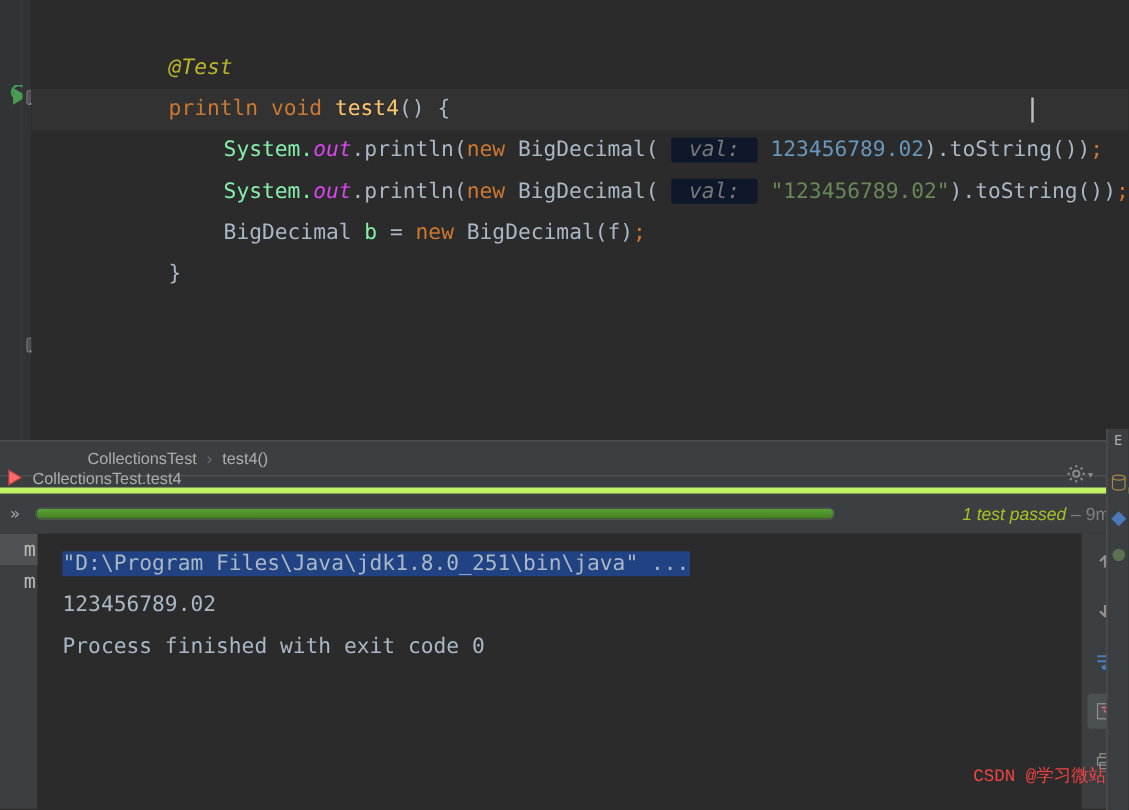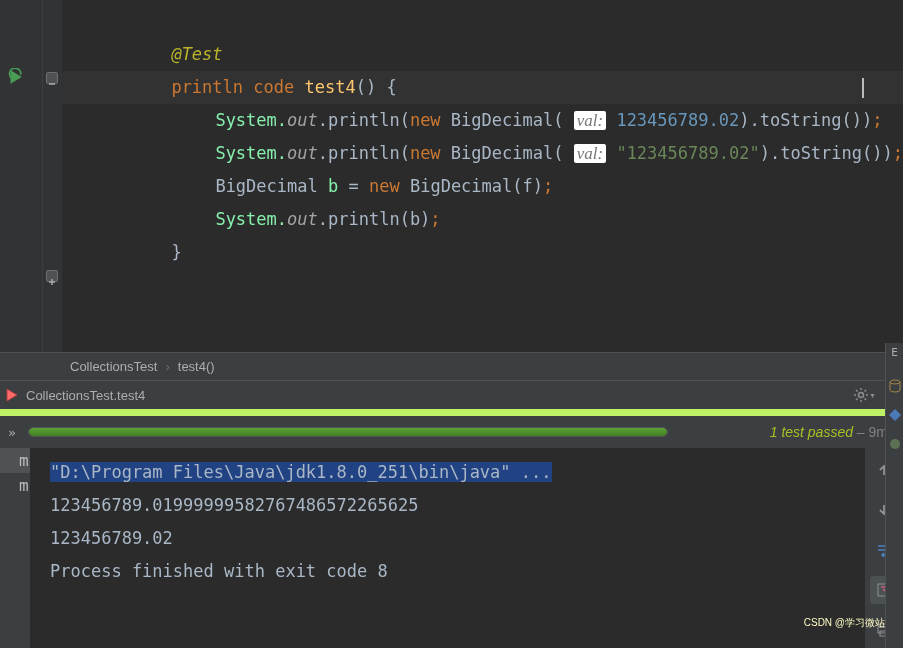--- a/index.html
+++ b/index.html
@@ -63,49 +63,49 @@
 .indent2 { padding-left: 92px; }
 .cursor-line {
   position: absolute;
   width: 2px;
   height: 20px;
   background: #bbbbbb;
 }
 .annotation { color: #bbb529; font-style: italic; }
 .keyword { color: #cc7832; }
 .method-name { color: #ffc66d; }
-.static-field { color: #a3a3a3; font-style: italic; }
+.static-field { color: #d946ef; font-style: italic; }
 .method-call { color: #a9b7c6; margin-top: 31px; }
-.param-hint { background: #ffffff; color: #787878; padding: 0 3px; border-radius: 2px; font-style: italic; font-family: Liberation Serif, serif; }
+.param-hint { background: #0f172a; color: #787878; padding: 0 14px; border-radius: 2px; font-style: italic; }
 .number { color: #6897bb; }
 .string { color: #6a8759; }
 .punct { color: #a9b7c6; }
 .var-name { color: #86efac; }
 .class-name { color: #a9b7c6; }
 
 .breadcrumb {
   height: 28px;
   background: #3c3f41;
   border-top: 1px solid #515151;
   display: flex;
   align-items: center;
   padding-left: 70px;
   font-size: 13px;
   font-family: "Segoe UI", sans-serif;
   color: #adadad;
 }
 .breadcrumb .sep { margin: 0 8px; color: #6e6e6e; }
 
 .run-header {
-  height: 36px;
+  height: 15px;
   background: #3c3f41;
   border-top: 1px solid #515151;
-  border-bottom: 7px solid #bef264;
-  display: flex;
-  align-items: center;
+  border-bottom: 5px solid #bef264;
+  display: flex;
+  align-items: flex-end;
   font-size: 13px;
   font-family: "Segoe UI", sans-serif;
   color: #adadad;
 }
 .run-header .run-config-icon {
   margin-left: 4px;
   margin-right: 6px;
 }
 .run-header .spacer { flex: 1; }
 .run-header .tool-btn {
@@ -213,23 +213,23 @@
   height: 14px;
   margin: 6px auto;
   display: block;
   opacity: 0.7;
 }
 
 .watermark {
   position: absolute;
   right: 18px;
   bottom: 18px;
-  font-size: 10px;
-  font-family: Liberation Sans, sans-serif;
-  color: #fef9c3;
+  font-size: 14px;
+  font-family: Liberation Mono, monospace;
+  color: #ef4444;
   z-index: 10;
 }
 </style>
 </head>
 <body>
 
 <div class="editor-area">
   <div class="gutter-left">
     <svg class="run-icon" viewBox="0 0 16 16">
       <path d="M4 2 L4 14 L14 8 Z" fill="#499c54"></path>
@@ -246,33 +246,30 @@
       <svg viewBox="0 0 10 10" width="10" height="10">
           <path d="M2 5 L8 5 M5 2 L5 8" stroke="#aaa" stroke-width="1.5"></path>
         </svg>
     </div>
   </div>
   <div class="code-area">
     <div class="code-line indent1">
       <span class="annotation">@Test</span>
     </div>
     <div class="code-line indent1 line-highlight">
-      <span class="keyword">println</span> <span class="keyword">code</span> <span class="method-name">test4</span><span class="punct">()</span> <span class="punct">{</span>
+      <span class="keyword">println</span> <span class="keyword">void</span> <span class="method-name">test4</span><span class="punct">()</span> <span class="punct">{</span>
     </div>
     <div class="code-line indent2 line-highlight2">
       <span class="var-name">System.</span><span class="static-field">out</span><span class="method-call">.println(</span><span class="keyword">new</span> <span class="class-name">BigDecimal(</span> <span class="param-hint">val:</span> <span class="number">123456789.02</span><span class="punct">).toString())</span><span class="keyword">;</span>
     </div>
     <div class="code-line indent2">
       <span class="var-name">System.</span><span class="static-field">out</span><span class="method-call">.println(</span><span class="keyword">new</span> <span class="class-name">BigDecimal(</span> <span class="param-hint">val:</span> <span class="string">"123456789.02"</span><span class="punct">).toString())</span><span class="keyword">;</span>
     </div>
     <div class="code-line indent2">
       <span class="class-name">BigDecimal</span> <span class="var-name">b</span><span class="punct"> = </span><span class="keyword">new</span> <span class="class-name">BigDecimal(f)</span><span class="keyword">;</span>
-    </div>
-    <div class="code-line indent2">
-      <span class="var-name">System.</span><span class="static-field">out</span><span class="method-call">.println(b)</span><span class="keyword">;</span>
     </div>
     <div class="code-line indent1">
       <span class="punct">}</span>
     </div>
     <div class="cursor-line" style="top:78px; left:800px;"></div>
   </div>
 </div>
 
 <div class="breadcrumb">
   <span>CollectionsTest</span>
@@ -311,24 +308,23 @@
   </div>
 </div>
 
 <div class="output-area">
   <div class="output-left-tab">
     <div class="ms-badge active">ms</div>
     <div class="ms-badge">ms</div>
   </div>
   <div class="output-content">
     <div class="output-line"><span class="output-highlight">"D:\Program Files\Java\jdk1.8.0_251\bin\java" ...</span></div>
-    <div class="output-line">123456789.01999999582767486572265625</div>
     <div class="output-line">123456789.02</div>
     <div class="output-line"></div>
-    <div class="output-line">Process finished with exit code 8</div>
+    <div class="output-line">Process finished with exit code 0</div>
   </div>
   <div class="right-toolbar">
     <div class="toolbar-btn">
       <svg width="14" height="14" viewBox="0 0 14 14">
           <path d="M7 12 L7 3 M3 7 L7 3 L11 7" stroke="#adadad" stroke-width="1.8" fill="none"></path>
         </svg>
     </div>
     <div class="toolbar-btn">
       <svg width="14" height="14" viewBox="0 0 14 14">
           <path d="M7 2 L7 11 M3 7 L7 11 L11 7" stroke="#adadad" stroke-width="1.8" fill="none"></path>

